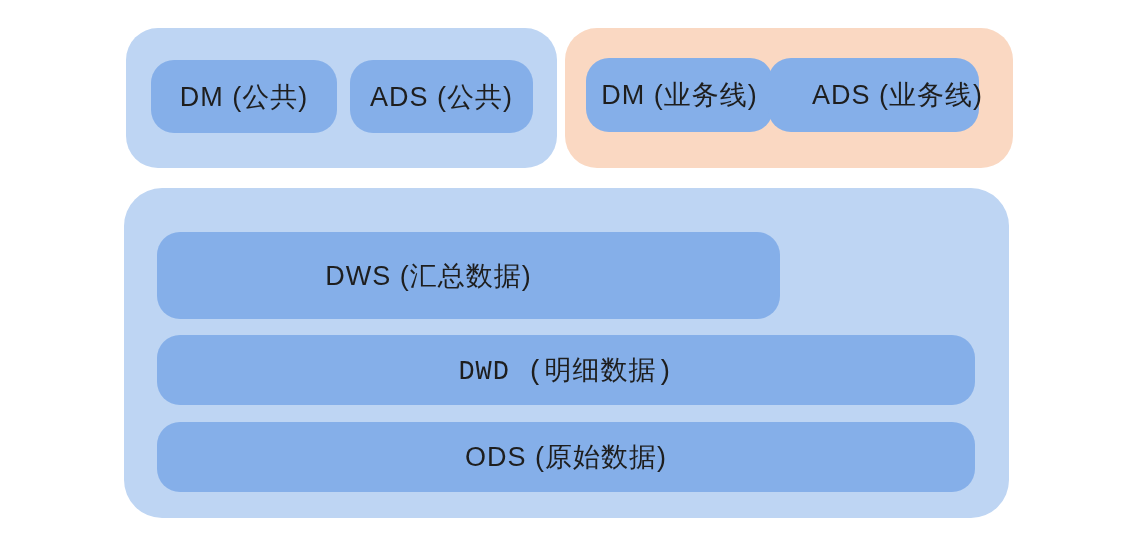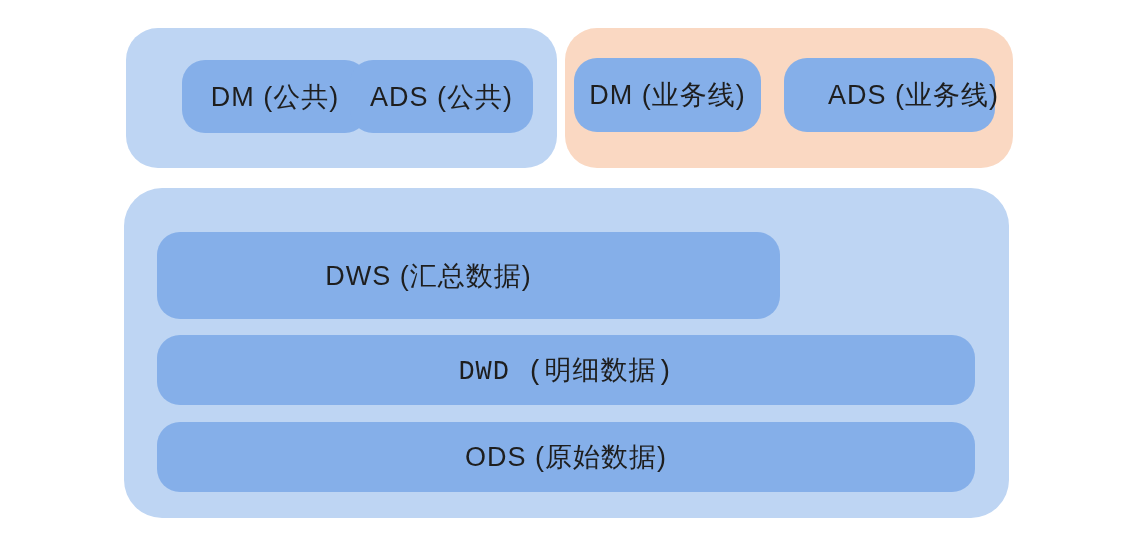--- a/index.html
+++ b/index.html
@@ -41,26 +41,26 @@
     border-radius: 23px;
     display: flex;
     align-items: center;
     justify-content: center;
     font-size: 27px;
     letter-spacing: 1px;
     white-space: nowrap;
   }
 
   
-  #node-dm-public  { left: 25px;  top: 32px; width: 186px; height: 73px; margin-left: 31px; }
+  #node-dm-public  { left: 25px;  top: 32px; width: 186px; height: 73px; }
   #node-ads-public { left: 224px; top: 32px; width: 183px; height: 73px; }
 
   
-  #node-dm-business  { left: 9px;   top: 30px; width: 187px; height: 74px; }
-  #node-ads-business { left: 219px; top: 30px; width: 211px; height: 74px; padding-left: 48px; }
+  #node-dm-business  { left: 21px;   top: 30px; width: 187px; height: 74px; }
+  #node-ads-business { left: 203px; top: 30px; width: 211px; height: 74px; padding-left: 48px; }
 
   
   #node-dws { left: 33px; top: 44px;  width: 623px; height: 87px; }
   #node-dwd { left: 33px; top: 147px; width: 818px; height: 70px; font-family: Liberation Mono, monospace; }
   #node-ods { left: 33px; top: 234px; width: 818px; height: 70px; }
 
   
   #node-dws .node-label { transform: translateX(-40px); }
 
   .node-label { pointer-events: none; }

